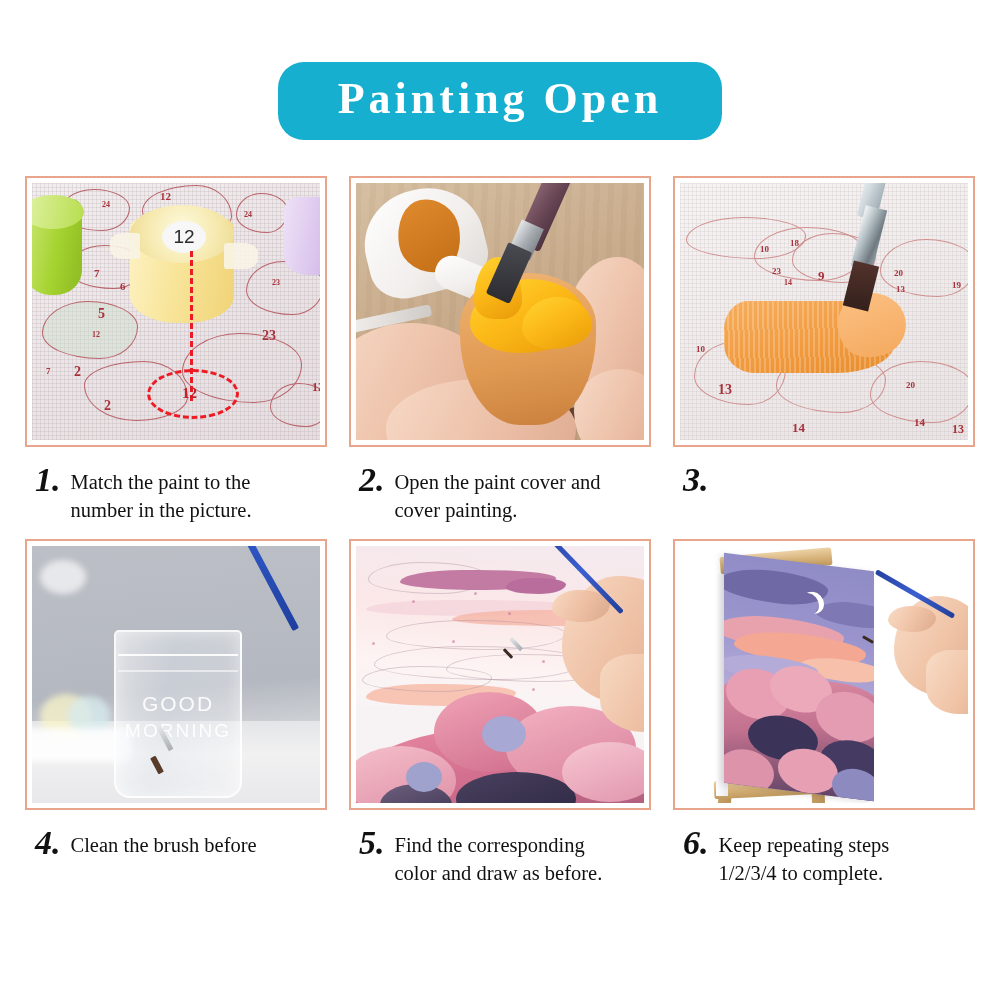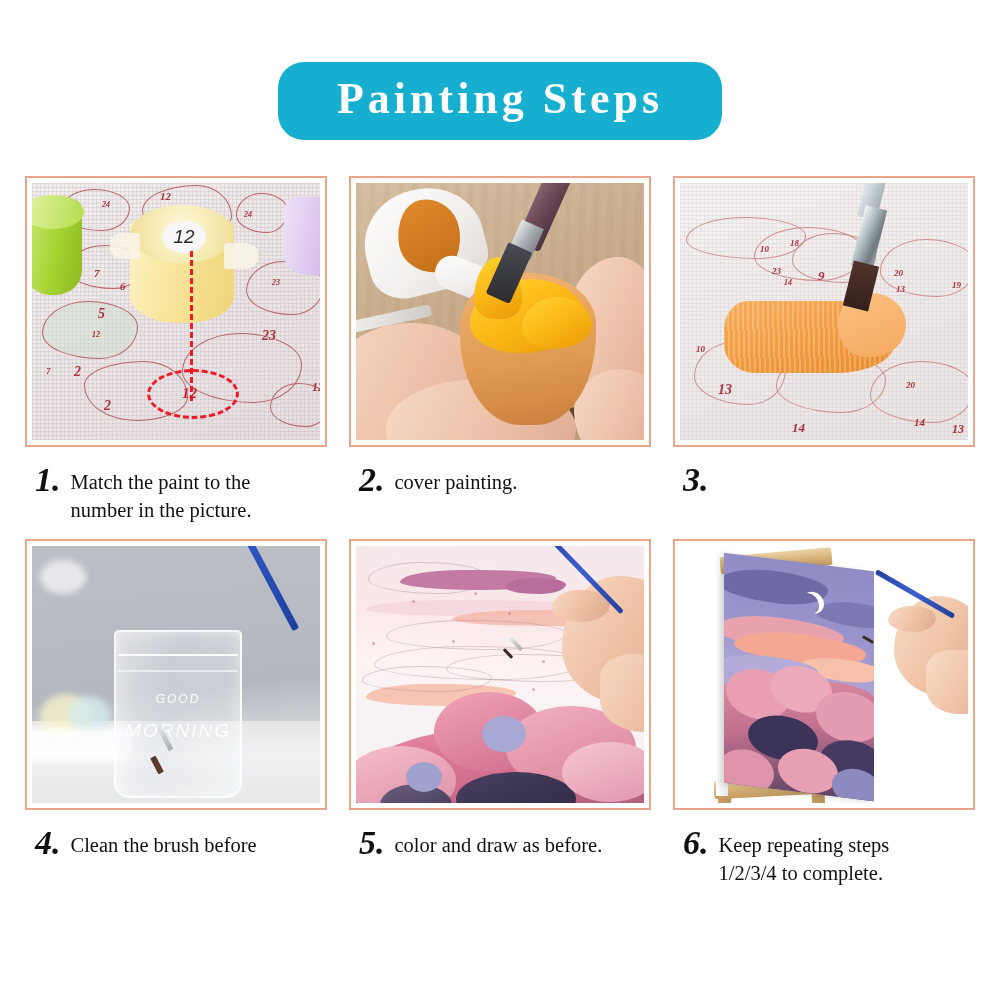--- a/index.html
+++ b/index.html
@@ -54,21 +54,20 @@
     padding: 5px;
     width: 100%;
     height: 271px;
   }
   .photo-inner {
     width: 100%;
     height: 100%;
     overflow: hidden;
     position: relative;
     background: #f3f0ee;
-    font-style: italic;
   }
 
   
   .caption {
     display: flex;
     align-items: flex-start;
     padding: 16px 4px 0 10px;
     height: 92px;
   }
   .step-num {
@@ -314,21 +313,21 @@
     position: absolute;
     background: linear-gradient(90deg,#26429f 0%, #3c5fd0 50%, #22409b 100%);
     border-radius: 2px;
   }
 </style>
 </head>
 <body>
 
 <div class="header-wrap">
   <div class="title-banner">
-    <div class="title-text">Painting Steps</div>
+    <div class="title-text">Painting Open</div>
   </div>
 </div>
 
 <div class="steps-grid">
 
   <div class="step-cell">
     <div class="photo-frame">
       <div class="photo-inner">
         <div class="canvas-bg"></div>
 
@@ -409,20 +408,21 @@
         <div class="paint-blob2" style="left:166px;top:114px;width:70px;height:52px;"></div>
 
         <div class="brush-handle" style="left:178px;top:-28px;width:26px;height:96px;transform:rotate(24deg);"></div>
         <div class="brush-ferrule" style="left:158px;top:40px;width:24px;height:34px;transform:rotate(24deg);"></div>
         <div class="brush-bristle" style="left:140px;top:62px;width:26px;height:56px;transform:rotate(24deg);"></div>
       </div>
     </div>
     <div class="caption">
       <div class="step-num">2.</div>
       <div class="caption-text">
+          <div>Open the paint cover and</div>
           <div>cover painting.</div>
         </div>
     </div>
   </div>
 
   <div class="step-cell">
     <div class="photo-frame">
       <div class="photo-inner">
         <div class="canvas-bg" style="background:
                repeating-linear-gradient(0deg, rgba(175,160,165,.16) 0 1px, transparent 1px 4px),
@@ -475,21 +475,21 @@
 
         <div class="blurobj" style="left:8px;top:14px;width:46px;height:34px;background:rgba(255,255,255,.65);"></div>
         <div class="blurobj" style="left:8px;top:148px;width:52px;height:44px;background:rgba(250,244,200,.75);"></div>
         <div class="blurobj" style="left:36px;top:150px;width:42px;height:40px;background:rgba(214,234,236,.8);"></div>
         <div class="blurobj" style="left:-10px;top:182px;width:110px;height:34px;border-radius:8px;background:rgba(255,255,255,.85);"></div>
 
         <div class="glass" style="left:82px;top:84px;width:128px;height:168px;"></div>
         <div class="water-line" style="left:86px;top:108px;width:120px;"></div>
         <div class="water-line" style="left:86px;top:124px;width:120px;border-top-color:rgba(255,255,255,.55);"></div>
 
-        <div class="glass-text" style="left:82px;top:146px;width:128px;font-size:12px;">GOOD</div>
+        <div class="glass-text" style="left:82px;top:146px;width:128px;font-size:21px;">GOOD</div>
         <div class="glass-text" style="left:82px;top:174px;width:128px;font-size:19px;">MORNING</div>
 
         <div class="blue-handle" style="left:80px;top:80px;width:184px;height:7px;transform:rotate(62deg);transform-origin:right center;"></div>
         <div class="blue-ferrule" style="left:120px;top:190px;width:26px;height:5px;transform:rotate(62deg);"></div>
         <div class="blue-tip" style="left:116px;top:216px;width:18px;height:6px;transform:rotate(62deg);"></div>
       </div>
     </div>
     <div class="caption">
       <div class="step-num">4.</div>
       <div class="caption-text">
@@ -541,20 +541,21 @@
 
           <div class="brush6" style="left:150px;top:64px;width:116px;height:5px;transform:rotate(46deg);transform-origin:right center;"></div>
           <div class="blue-ferrule" style="left:152px;top:96px;width:16px;height:4px;transform:rotate(46deg);"></div>
           <div class="blue-tip" style="left:146px;top:106px;width:12px;height:3px;transform:rotate(46deg);background:#3a2a22;"></div>
         </div>
       </div>
     </div>
     <div class="caption">
       <div class="step-num">5.</div>
       <div class="caption-text">
+          <div>Find the corresponding</div>
           <div>color and draw as before.</div>
         </div>
     </div>
   </div>
 
   <div class="step-cell">
     <div class="photo-frame">
       <div class="photo-inner">
         <div class="scene6"></div>
 

